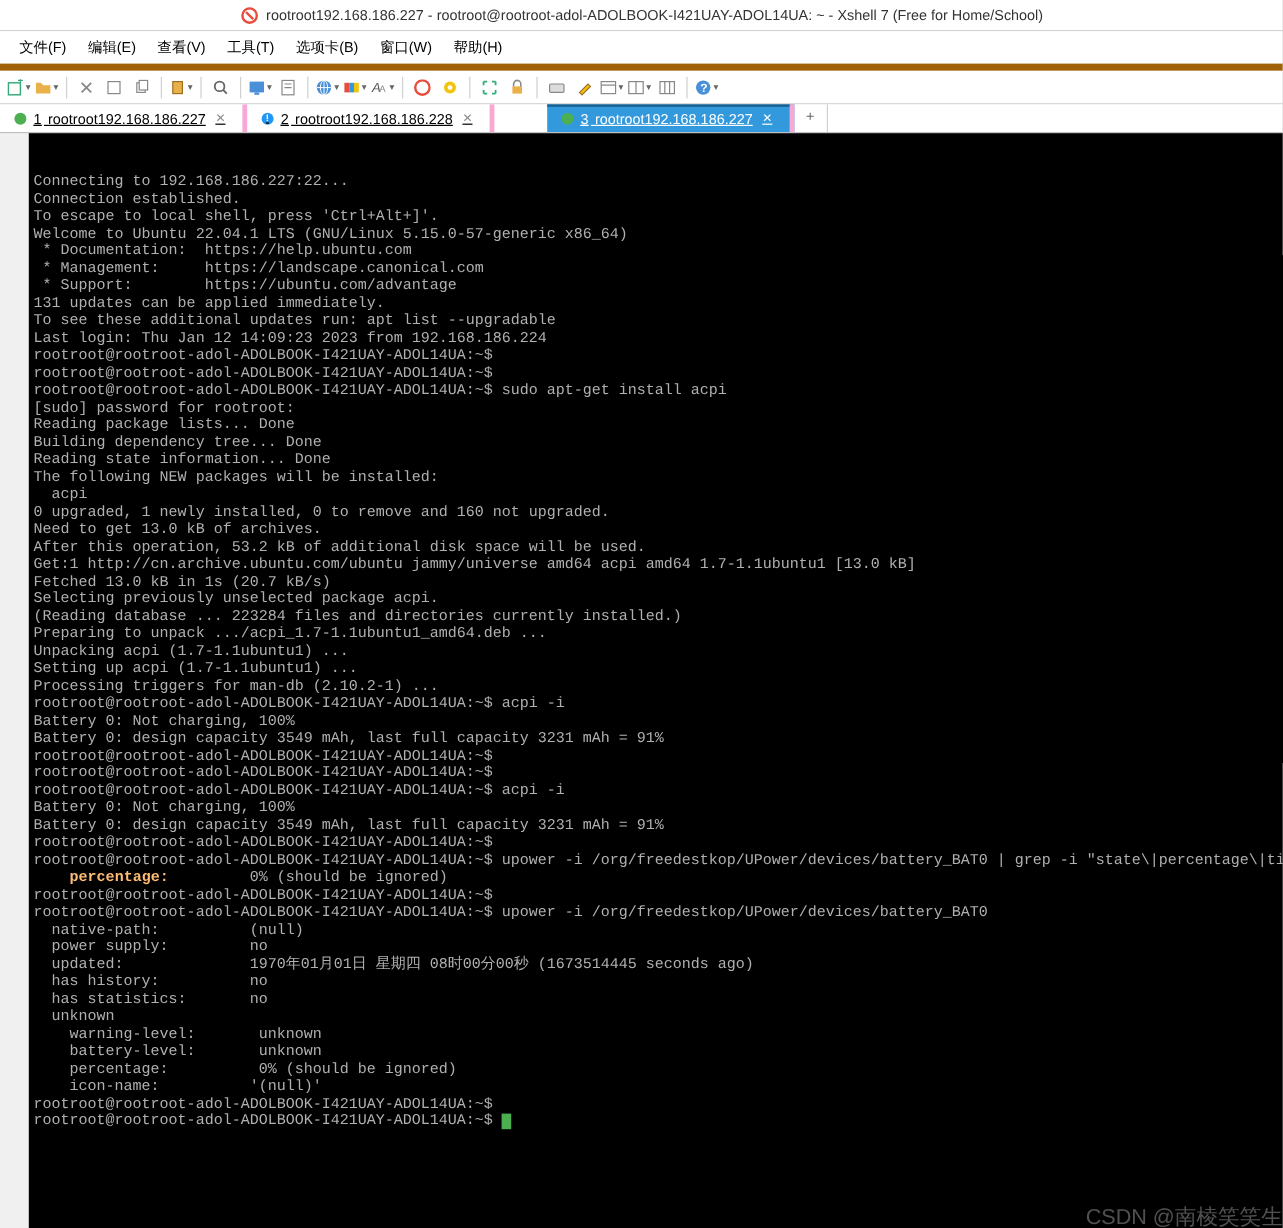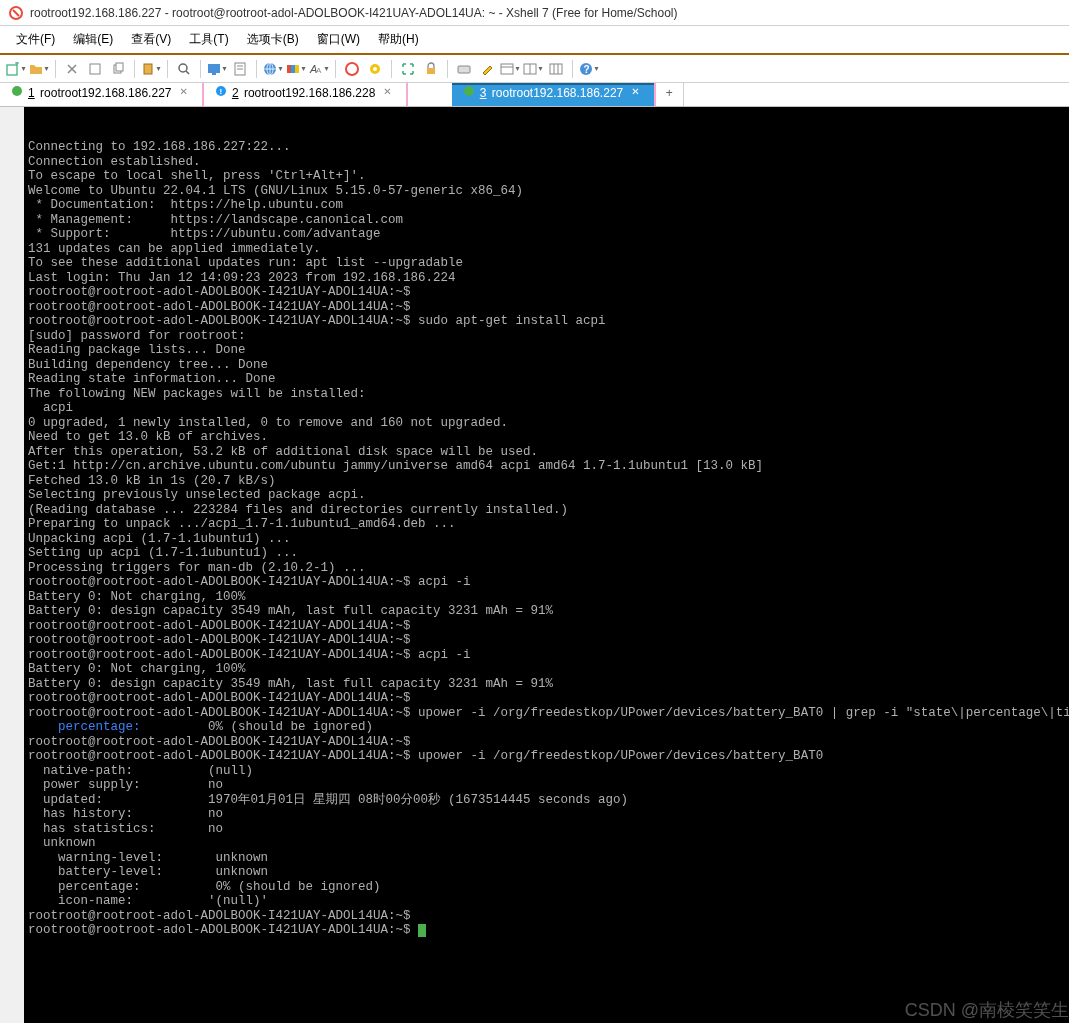--- a/index.html
+++ b/index.html
@@ -1,40 +1,40 @@
 <!DOCTYPE html>
 <html><head>
   <meta charset="utf-8">
   <style>
     * { margin: 0; padding: 0; box-sizing: border-box; }
     body { font-family: 'Microsoft YaHei', sans-serif; font-size: 12px; background: #f0f0f0; width: 1069px; overflow: hidden; }
-    .title-bar { background: #fff; display: flex; align-items: center; padding: 4px 8px; gap: 6px; border-bottom: 1px solid #d0d0d0; height: 26px; }
+    .title-bar { background: #fff; display: flex; align-items: center; padding: 4px 8px; gap: 6px; border-bottom: 1px solid #d0d0d0; height: 26px; justify-content: center; }
     .app-icon { width: 16px; height: 16px; display: inline-flex; align-items: center; justify-content: center; }
     .app-icon svg { width: 16px; height: 16px; }
     .title-text { font-size: 12px; color: #333; }
-    .menu-bar { background: #fff; display: flex; padding: 2px 8px; gap: 2px; border-bottom: 2px solid #a16207; }
+    .menu-bar { background: #fff; display: flex; padding: 2px 8px; gap: 2px; border-bottom: 6px solid #a16207; }
     .menu-item { padding: 3px 8px; cursor: default; font-size: 12px; }
     .toolbar { background: #fff; display: flex; align-items: center; padding: 4px 6px; gap: 3px; border-bottom: 1px solid #d0d0d0; height: 28px; }
     .tb-btn { width: 20px; height: 20px; display: inline-flex; align-items: center; justify-content: center; cursor: pointer; position: relative; }
     .tb-sep { width: 1px; height: 18px; background: #d0d0d0; margin: 0 3px; }
     .dd { font-size: 8px; color: #666; margin-left: 1px; }
     .tab-bar { background: #fff; display: flex; border-bottom: 1px solid #c0c0c0; height: 24px; }
-    .tab { display: flex; padding: 3px 12px; gap: 6px; border-right: 2px solid #f9a8d4; font-size: 12px; cursor: pointer; position: relative; }
+    .tab { display: flex; align-items: center; padding: 3px 12px; gap: 6px; border-right: 4px solid #f9a8d4; font-size: 12px; cursor: pointer; position: relative; text-decoration: underline; }
     .tab.active { background: #3399dd; color: #fff; margin-left: 44px; }
     .tab.active::before { content: ''; position: absolute; top: 0; left: 0; right: 0; height: 2px; background: #1a5f8e; }
     .tab-icon { width: 10px; height: 10px; border-radius: 50%; }
     .tab-icon.green { background: #4CAF50; }
     .tab-icon.blue { background: #2196F3; color: #fff; display: inline-flex; align-items: center; justify-content: center; font-size: 8px; font-weight: bold; }
     .tab-close { font-size: 10px; color: #888; padding: 0 2px; }
     .tab.active .tab-close { color: #fff; }
     .tab-add { padding: 3px 10px; border-right: 1px solid #d0d0d0; cursor: pointer; color: #666; }
     .tab-num { text-decoration: underline; margin-right: 2px; }
     .terminal { background: #000; color: #b0b0b0; font-family: 'Consolas', 'Courier New', monospace; font-size: 12.5px; line-height: 14.5px; padding: 4px; white-space: pre; overflow: hidden; height: 918px; position: relative; margin-left: 24px; }
     .term-line { display: block; }
-    .yellow-text { color: #3b82f6; font-weight: 400; }
+    .yellow-text { color: #fdba74; font-weight: 700; }
     .cursor { display: inline-block; width: 8px; height: 13px; background: #4CAF50; vertical-align: text-bottom; }
     .watermark { position: absolute; bottom: 8px; right: 0; color: rgba(200,200,200,0.4); font-size: 18px; font-family: 'Microsoft YaHei', sans-serif; }
   </style>
 </head>
 <body>
 
 <div class="title-bar">
   <span class="app-icon">
     <svg viewBox="0 0 16 16">
         <circle cx="8" cy="8" r="6" fill="none" stroke="#e74c3c" stroke-width="2"></circle>

